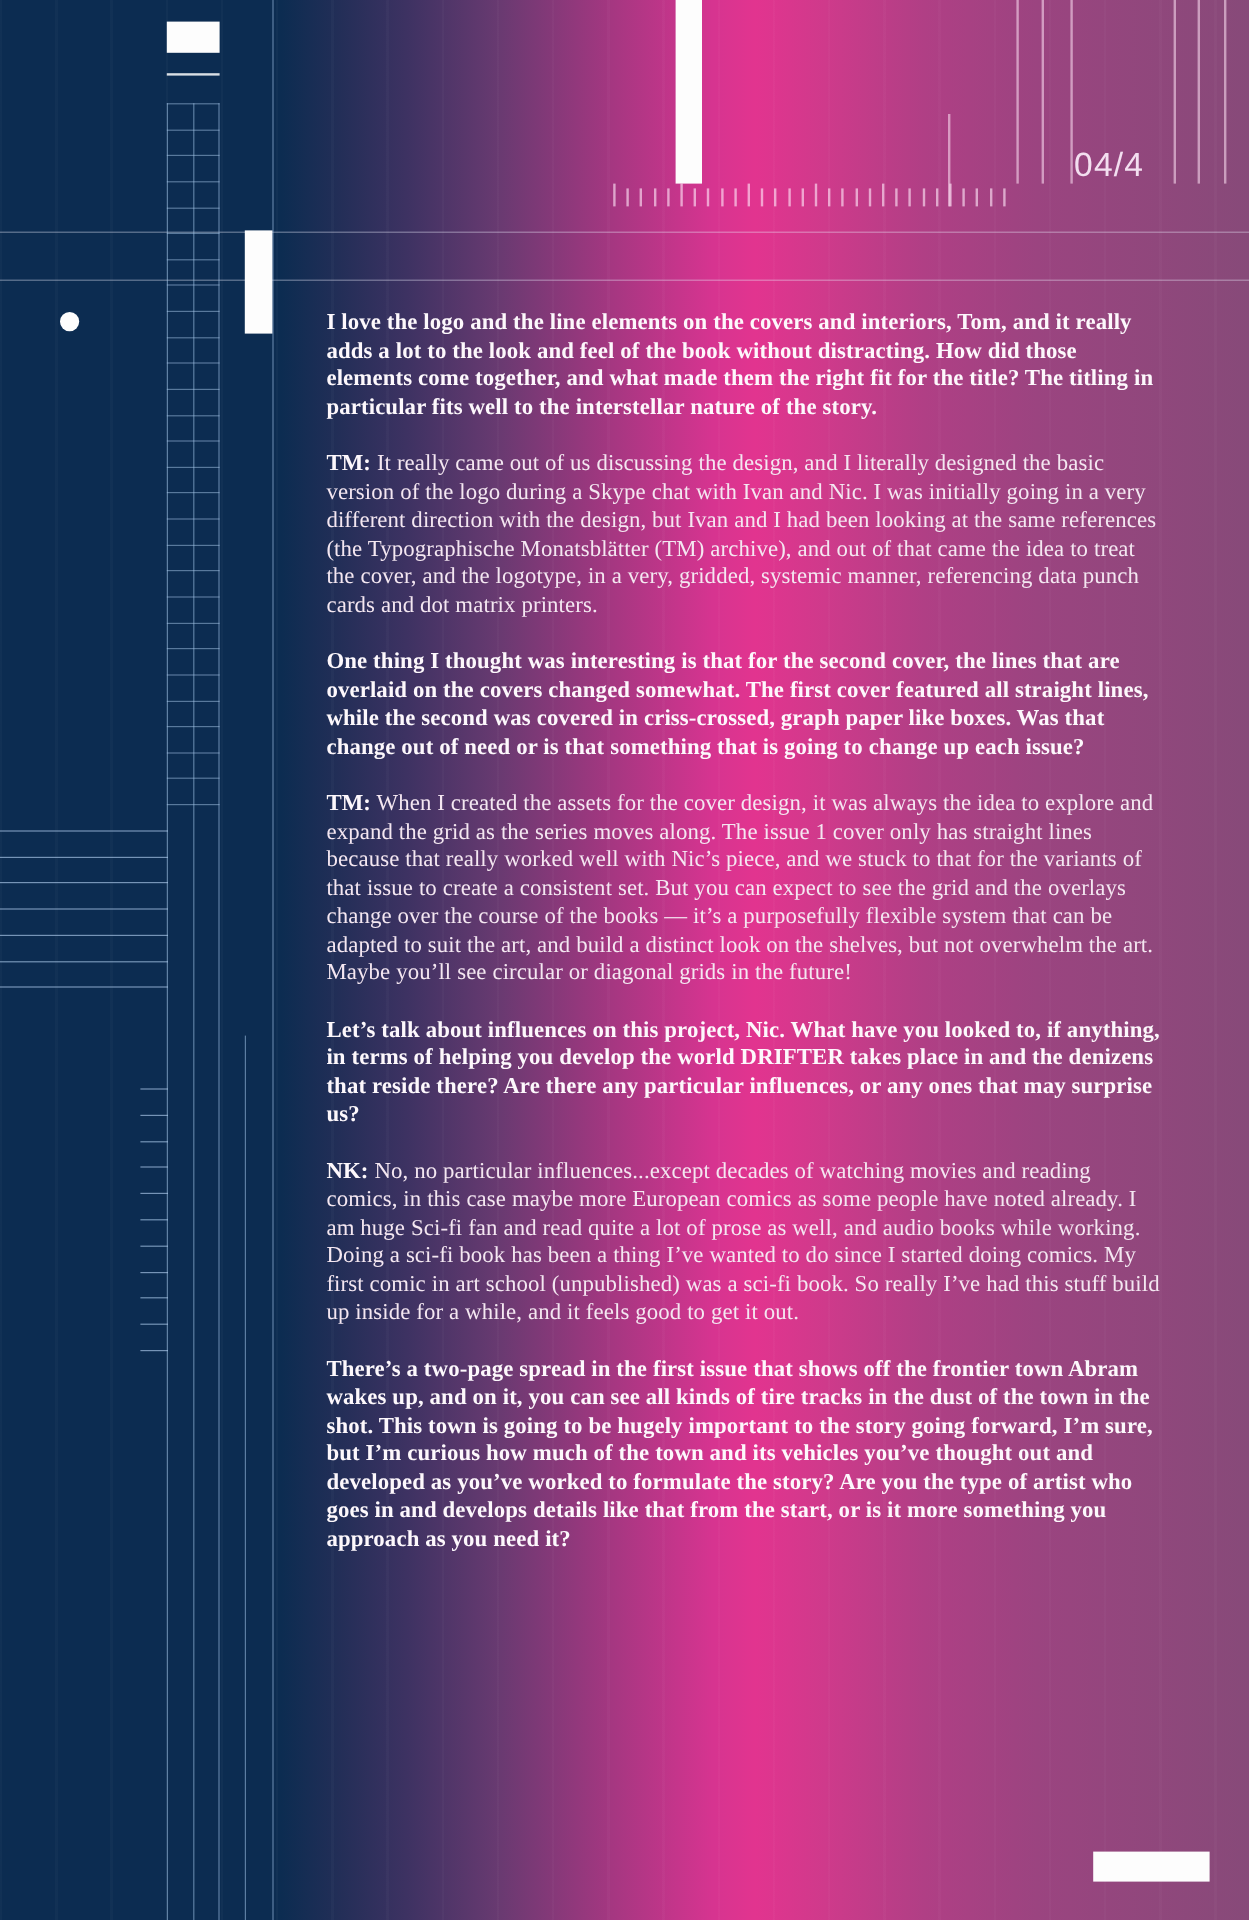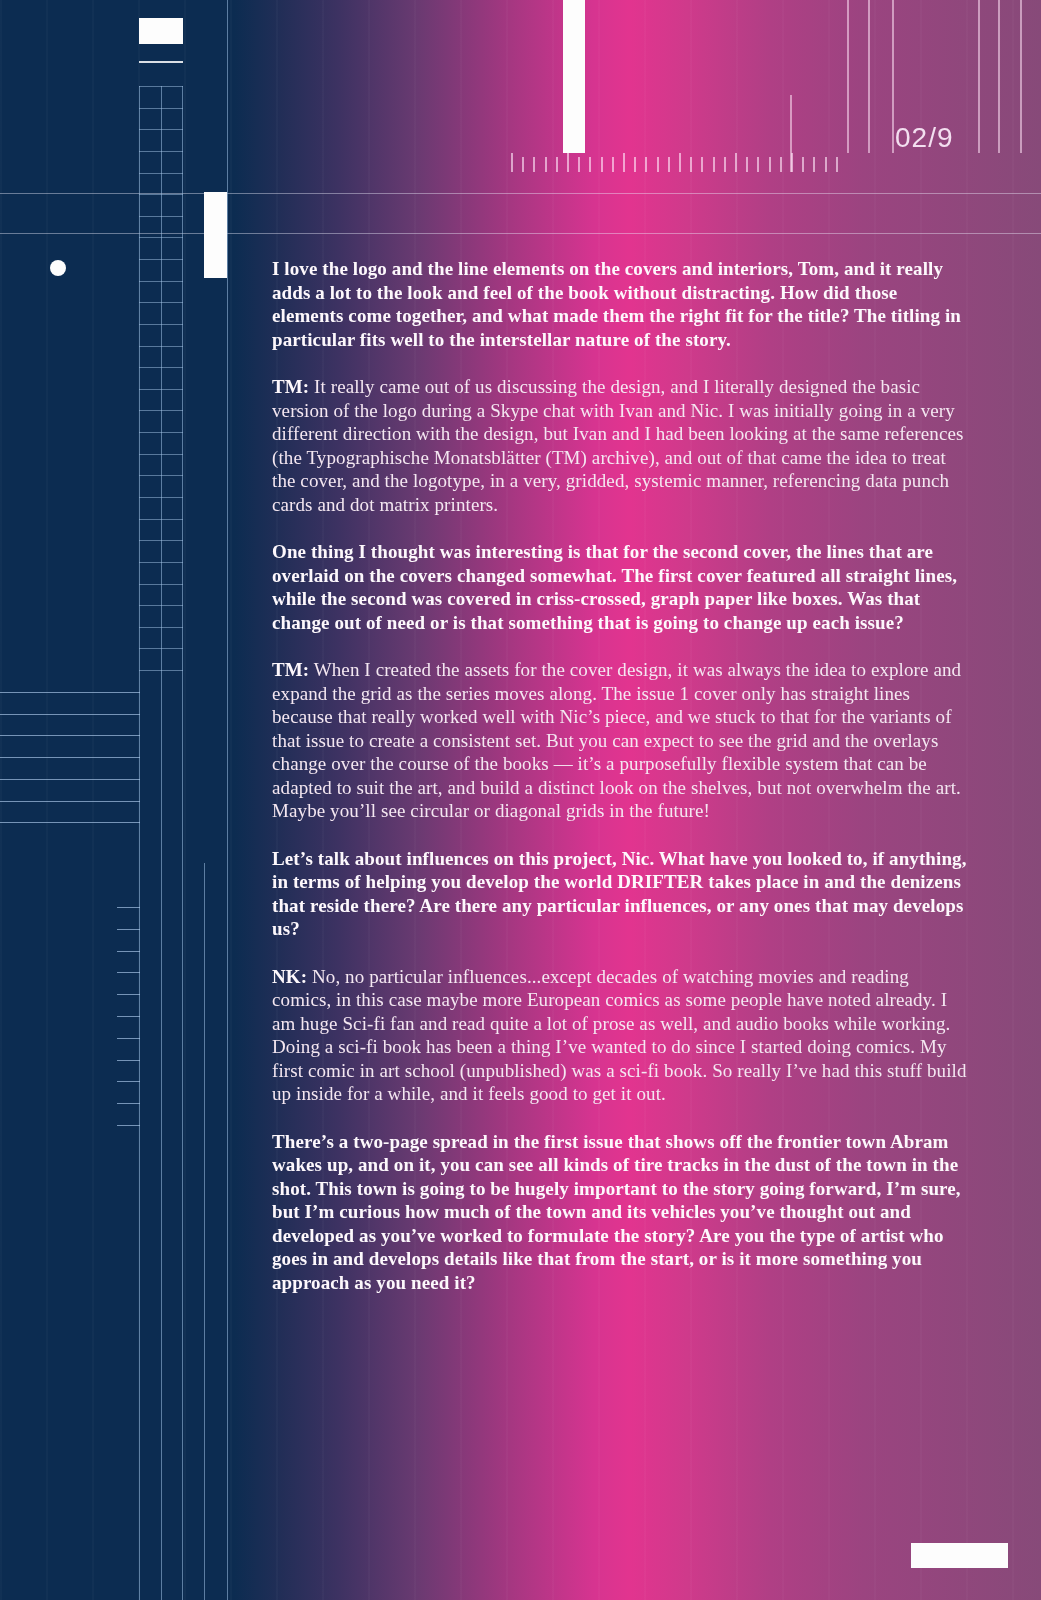--- a/index.html
+++ b/index.html
@@ -159,25 +159,25 @@
       <div class="vline-pink" style="left:790px;top:95px;height:77px;width:1.5px;"></div>
     </div>
 
   <div class="abs white" style="left:139px;top:18px;width:44px;height:26px;"></div>
   <div class="abs" style="left:139px;top:61px;width:44px;height:2px;background:rgba(255,255,255,0.85);"></div>
   <div class="abs white" style="left:204px;top:192px;width:23px;height:86px;"></div>
   <div class="abs white circle" style="left:50px;top:260px;width:16px;height:16px;"></div>
   <div class="abs white" style="left:563px;top:0;width:22px;height:153px;"></div>
   <div class="abs white" style="left:911px;top:1543px;width:97px;height:25px;"></div>
 
-  <div class="page-number">02/9</div>
+  <div class="page-number">04/4</div>
 
   <div class="content" id="interview-text">
       <p class="q">I love the logo and the line elements on the covers and interiors, Tom, and it really adds a lot to the look and feel of the book without distracting. How did those elements come together, and what made them the right fit for the title? The titling in particular fits well to the interstellar nature of the story.</p>
       <p class="a"><strong>TM:</strong> It really came out of us discussing the design, and I literally designed the basic version of the logo during a Skype chat with Ivan and Nic. I was initially going in a very different direction with the design, but Ivan and I had been looking at the same references (the Typographische Monatsblätter (TM) archive), and out of that came the idea to treat the cover, and the logotype, in a very, gridded, systemic manner, referencing data punch cards and dot matrix printers.</p>
       <p class="q">One thing I thought was interesting is that for the second cover, the lines that are overlaid on the covers changed somewhat. The first cover featured all straight lines, while the second was covered in criss-crossed, graph paper like boxes. Was that change out of need or is that something that is going to change up each issue?</p>
       <p class="a"><strong>TM:</strong> When I created the assets for the cover design, it was always the idea to explore and expand the grid as the series moves along. The issue 1 cover only has straight lines because that really worked well with Nic’s piece, and we stuck to that for the variants of that issue to create a consistent set. But you can expect to see the grid and the overlays change over the course of the books — it’s a purposefully flexible system that can be adapted to suit the art, and build a distinct look on the shelves, but not overwhelm the art. Maybe you’ll see circular or diagonal grids in the future!</p>
-      <p class="q">Let’s talk about influences on this project, Nic. What have you looked to, if anything, in terms of helping you develop the world DRIFTER takes place in and the denizens that reside there? Are there any particular influences, or any ones that may develops us?</p>
+      <p class="q">Let’s talk about influences on this project, Nic. What have you looked to, if anything, in terms of helping you develop the world DRIFTER takes place in and the denizens that reside there? Are there any particular influences, or any ones that may surprise us?</p>
       <p class="a"><strong>NK:</strong> No, no particular influences...except decades of watching movies and reading comics, in this case maybe more European comics as some people have noted already. I am huge Sci-fi fan and read quite a lot of prose as well, and audio books while working. Doing a sci-fi book has been a thing I’ve wanted to do since I started doing comics. My first comic in art school (unpublished) was a sci-fi book. So really I’ve had this stuff build up inside for a while, and it feels good to get it out.</p>
       <p class="q">There’s a two-page spread in the first issue that shows off the frontier town Abram wakes up, and on it, you can see all kinds of tire tracks in the dust of the town in the shot. This town is going to be hugely important to the story going forward, I’m sure, but I’m curious how much of the town and its vehicles you’ve thought out and developed as you’ve worked to formulate the story? Are you the type of artist who goes in and develops details like that from the start, or is it more something you approach as you need it?</p>
     </div>
 
 </div>
 
 </body></html>

